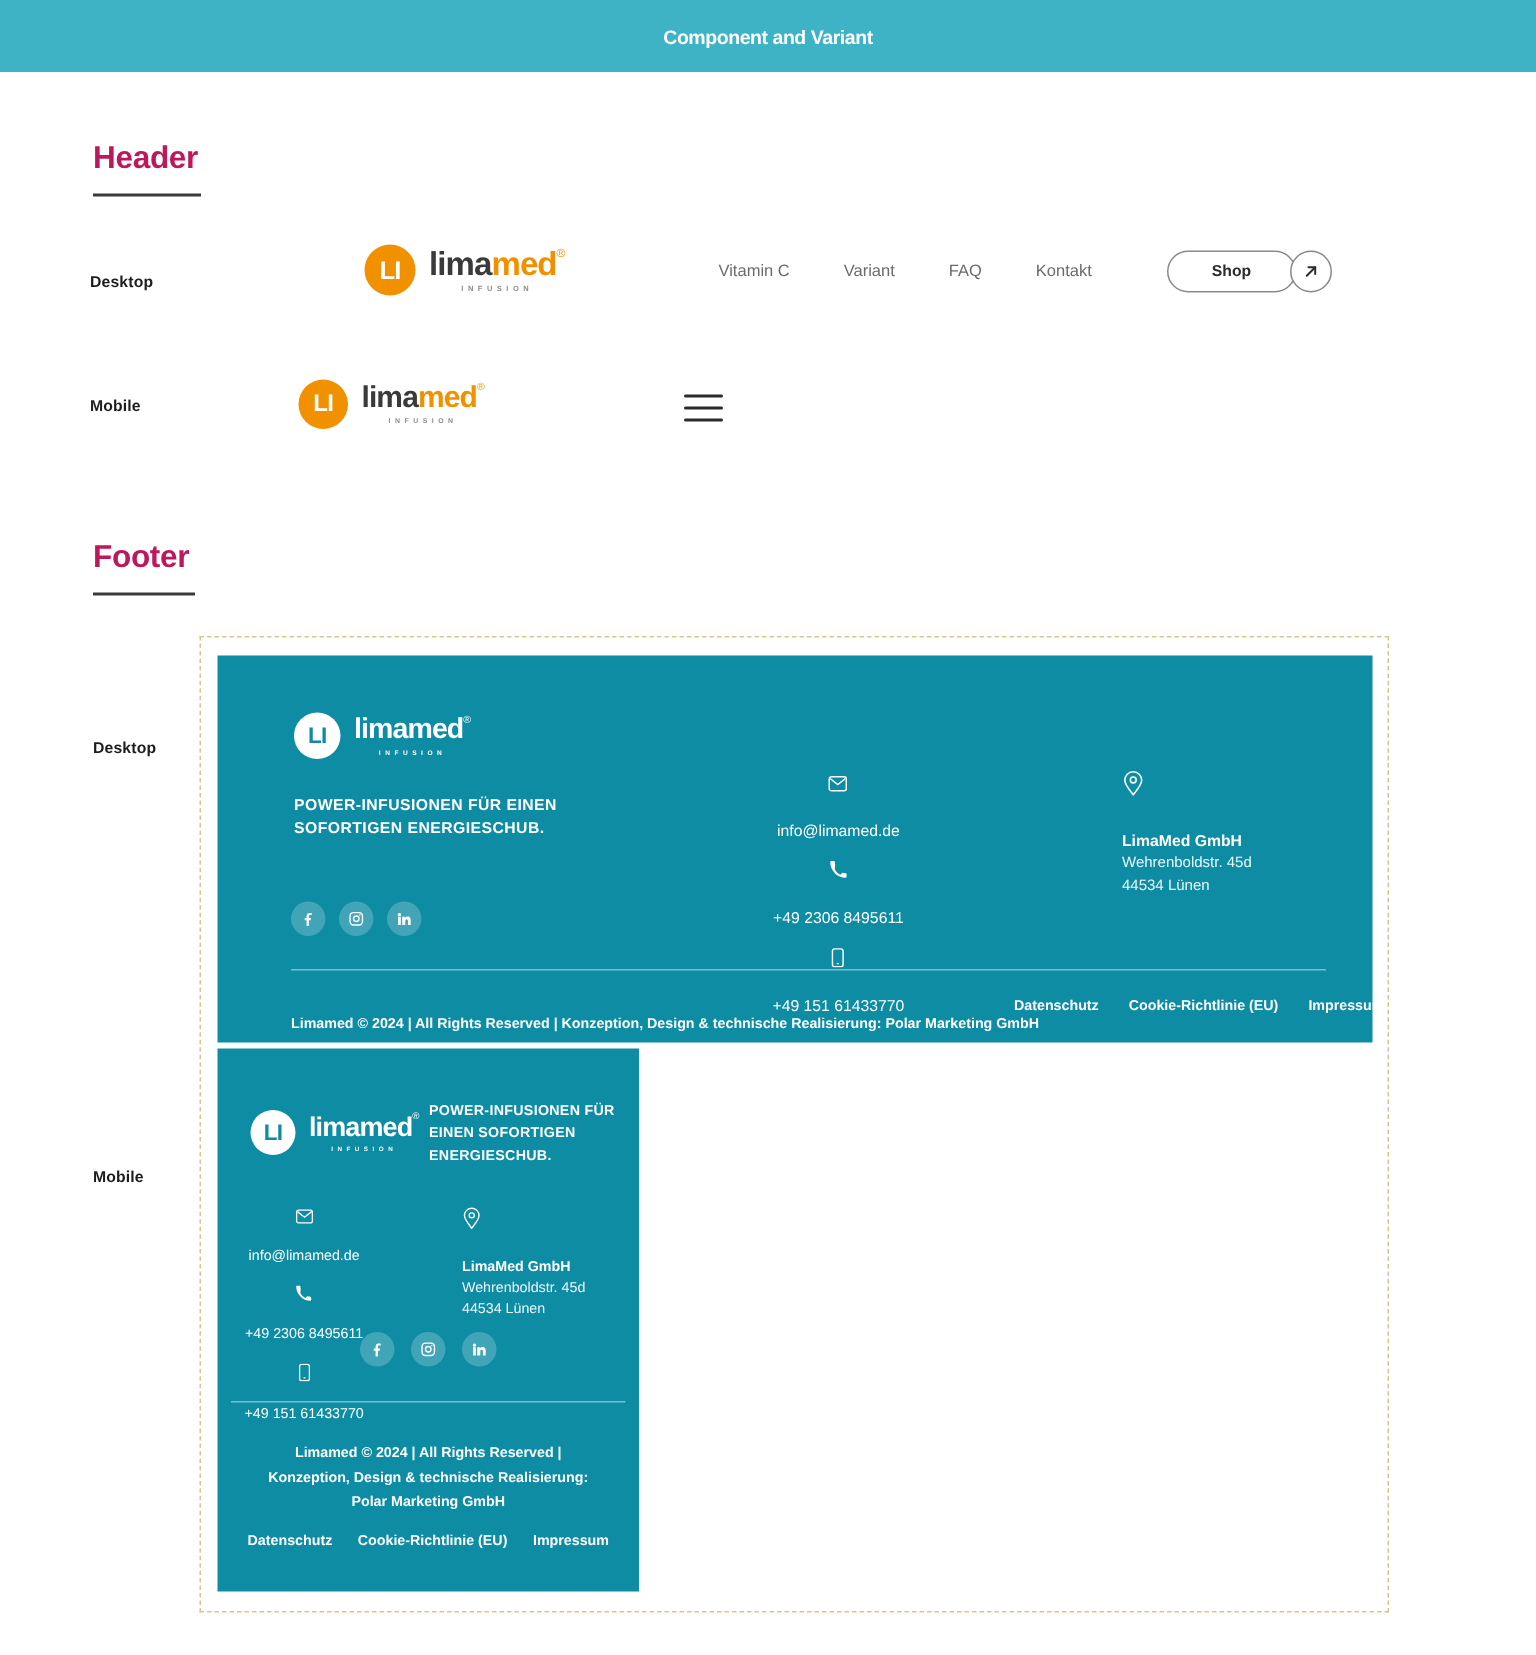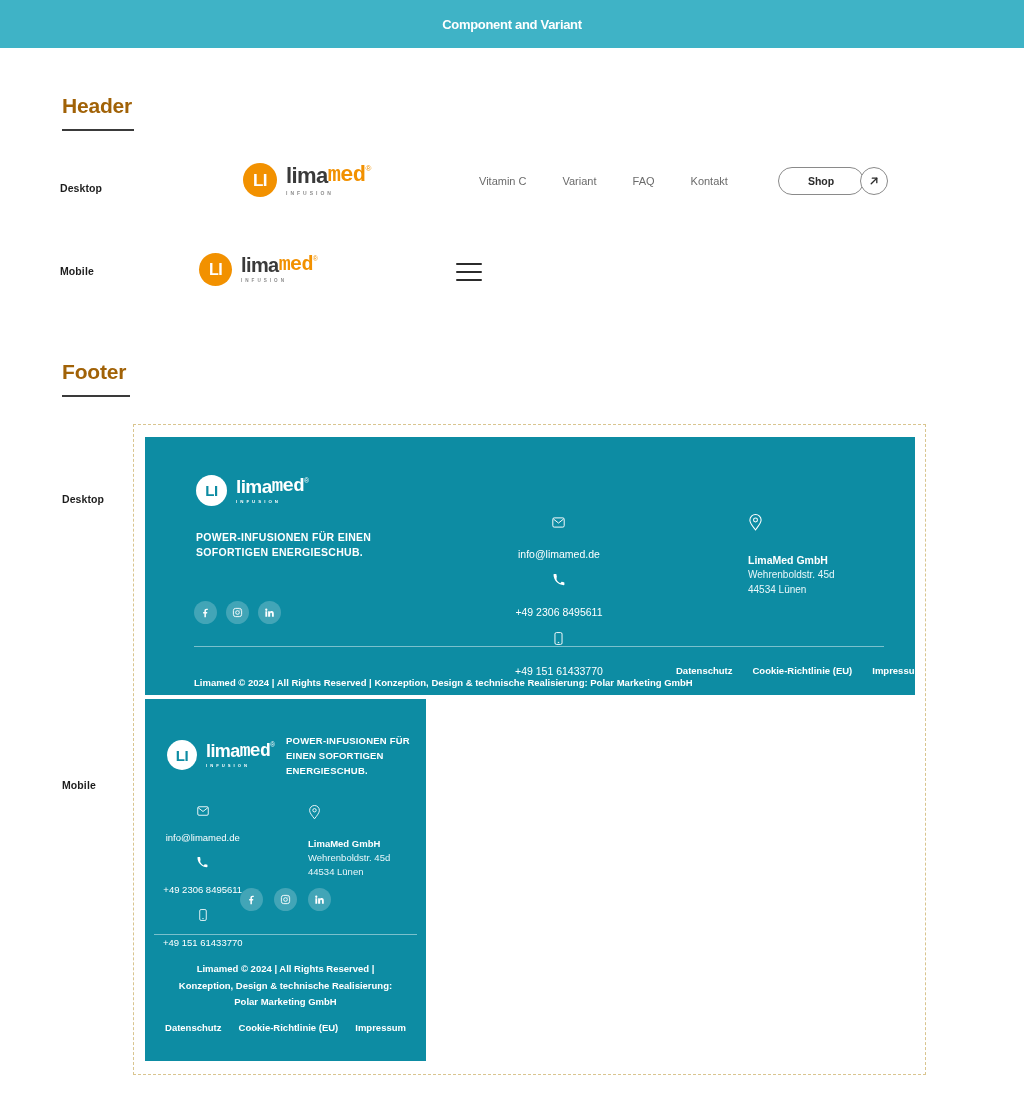--- a/index.html
+++ b/index.html
@@ -25,21 +25,21 @@
     font-size: 13px;
     font-weight: bold;
     letter-spacing: -0.3px;
   }
 
   
   .section-head {
     position: absolute;
     font-size: 21px;
     font-weight: bold;
-    color: #a16207;
+    color: #be185d;
     letter-spacing: -0.2px;
     padding-bottom: 11px;
     border-bottom: 2px solid #3a3a3a;
   }
   #head-header { left: 62px; top: 94px; width: 72px; }
   #head-footer { left: 62px; top: 360px; width: 68px; }
 
   .variant-label {
     position: absolute;
     font-size: 10.5px;
@@ -69,24 +69,24 @@
     justify-content: center;
     flex: none;
   }
   .logo-mark .li {
     color: #ffffff;
     font-weight: bold;
     font-family: "Liberation Sans", sans-serif;
     line-height: 1;
     letter-spacing: -0.5px;
   }
-  .logo-words { display: flex; flex-direction: column; line-height: 1; }
+  .logo-words { display: flex; flex-direction: column; line-height: 1; align-items: center; }
   .logo-word-row { display: flex; align-items: flex-start; }
   .logo-lima { color: #3a3a3a; font-weight: bold; letter-spacing: -0.6px; }
-  .logo-med  { color: #f29100; font-weight: bold; letter-spacing: -0.6px; font-family: Liberation Mono, monospace; }
+  .logo-med  { color: #f29100; font-weight: bold; letter-spacing: -0.6px; }
   .logo-reg  { color: #f29100; }
   .logo-sub  { color: #8c8c8c; letter-spacing: 3px; font-weight: bold; }
 
   
   .logo-light .logo-mark { background: #ffffff; }
   .logo-light .logo-mark .li { color: #0d8ca3; }
   .logo-light .logo-lima,
   .logo-light .logo-med,
   .logo-light .logo-reg,
   .logo-light .logo-sub { color: #ffffff; }

